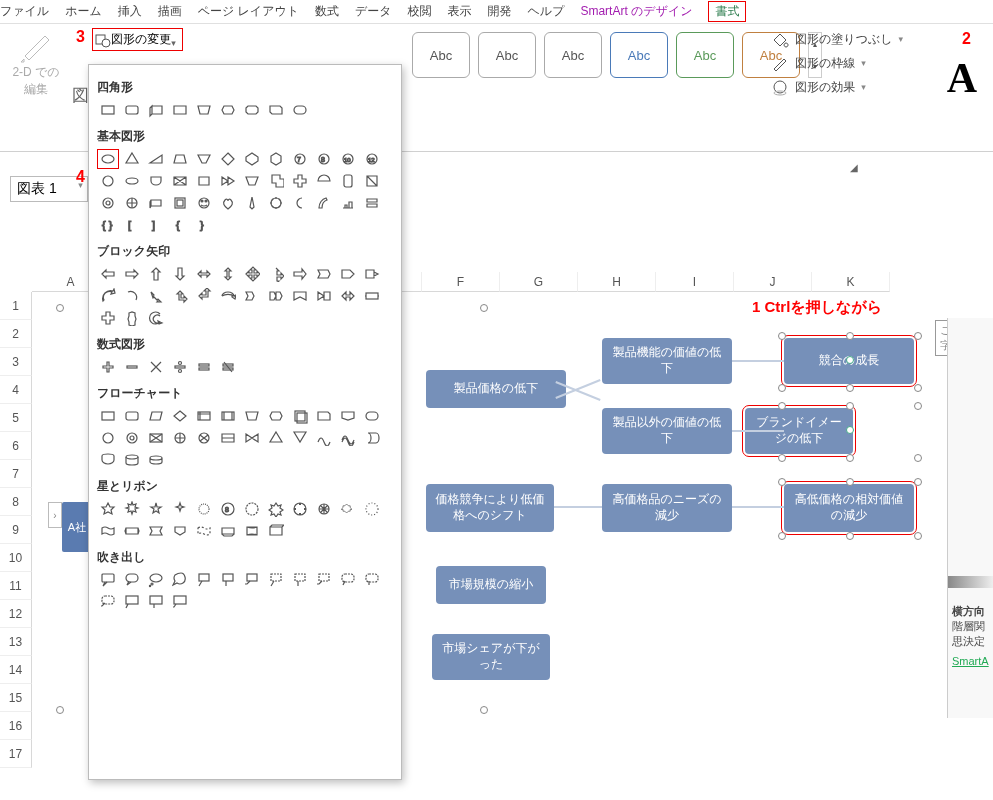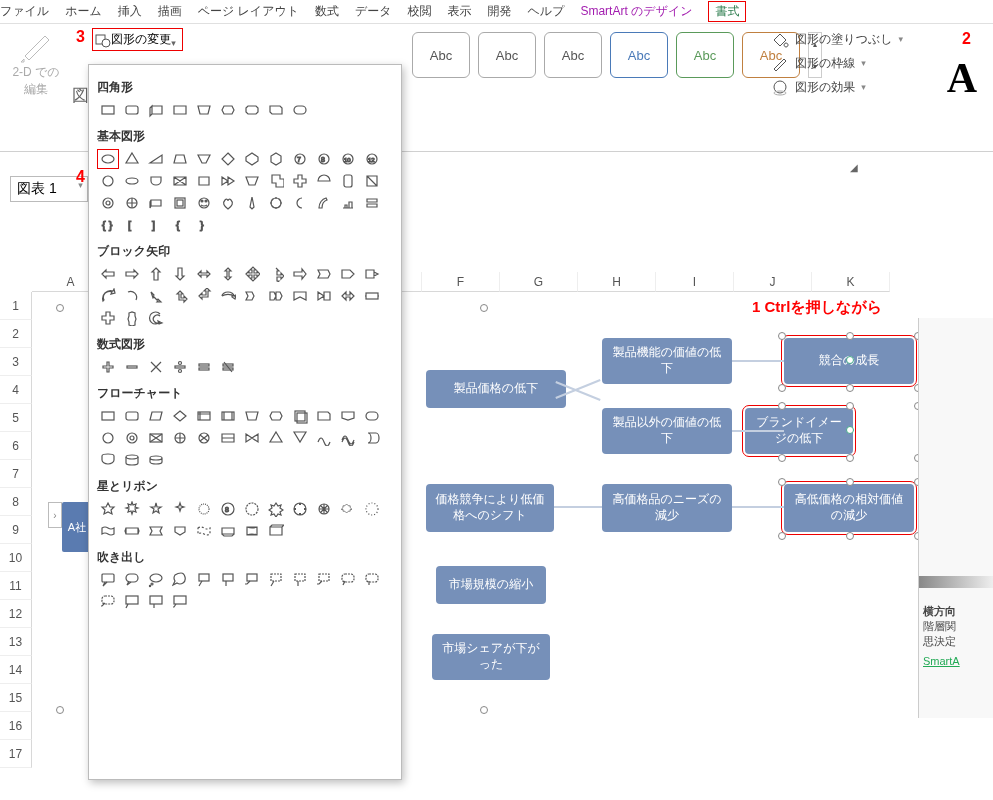--- a/index.html
+++ b/index.html
@@ -40,21 +40,21 @@
 .sa-box.sel{outline:1.5px solid #e00;outline-offset:2px}
 .sa-h{position:absolute;width:8px;height:8px;background:#fff;border:1px solid #888;border-radius:50%}
 .sa-conn{position:absolute;background:#c4cfe0;height:2px}
 .gallery{position:absolute;left:88px;top:64px;width:314px;height:716px;background:#fff;border:1px solid #bbb;box-shadow:2px 3px 8px rgba(0,0,0,.25);z-index:30;padding:6px 8px;overflow:hidden}
 .g-sect{font-size:12px;font-weight:bold;color:#333;margin:8px 0 4px}
 .g-row{display:flex;flex-wrap:wrap;gap:2px;margin-bottom:2px}
 .g-ic{width:22px;height:20px;display:flex;align-items:center;justify-content:center;font-size:14px;color:#555;border:1px solid transparent}
 .g-ic.hl{border:1.5px solid #e00}
 .g-ic svg{width:16px;height:16px;stroke:#555;fill:none;stroke-width:1.2}
 .ann{position:absolute;color:#f00;font-weight:bold;z-index:50}
-.side-panel{position:absolute;right:0;top:318px;width:75px;height:400px;border-left:1px solid #ccc;background:#f8f8f8;padding:6px 4px;font-size:11px;color:#444}
+.side-panel{position:absolute;right:0;top:318px;width:46px;height:400px;border-left:1px solid #ccc;background:#f8f8f8;padding:6px 4px;font-size:11px;color:#444}
 .side-panel .ttl{font-weight:bold;margin-top:280px}
 .expand-tab{position:absolute;left:48px;top:502px;width:14px;height:26px;border:1px solid #bbb;background:#fff;display:flex;align-items:center;justify-content:center;font-size:10px;color:#888}
 .a-stub{position:absolute;left:62px;top:502px;width:30px;height:50px;background:#5a7bb0;color:#fff;font-size:11px;display:flex;align-items:center;justify-content:center;border-radius:2px}
 .txtbox{position:absolute;right:0;top:320px;border:1px solid #999;background:#fff;padding:2px 4px;font-size:11px;color:#888;width:58px}
 </style>
 </head>
 <body>
 
 <div class="menubar">
   <span>ファイル</span>

